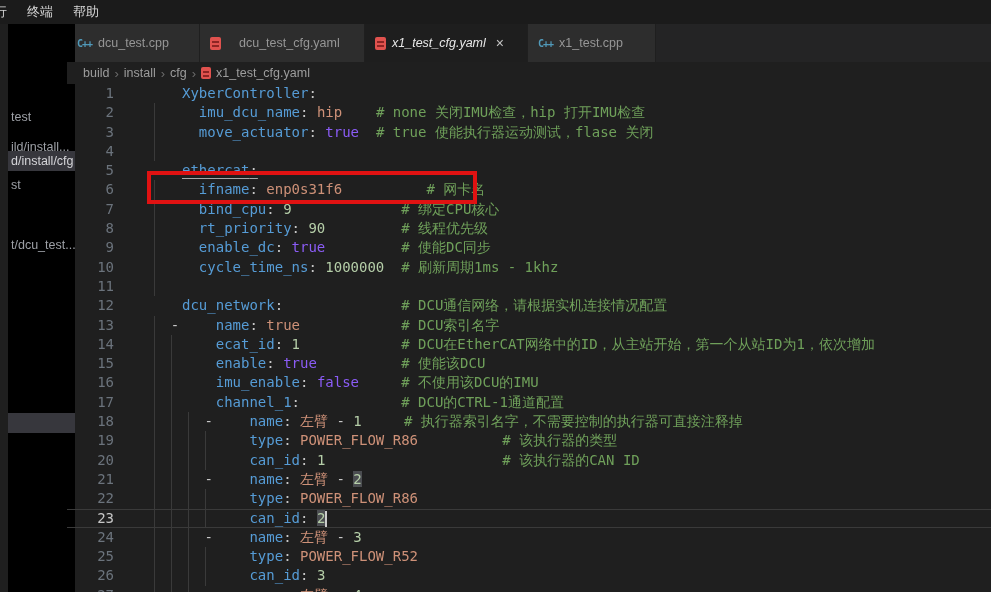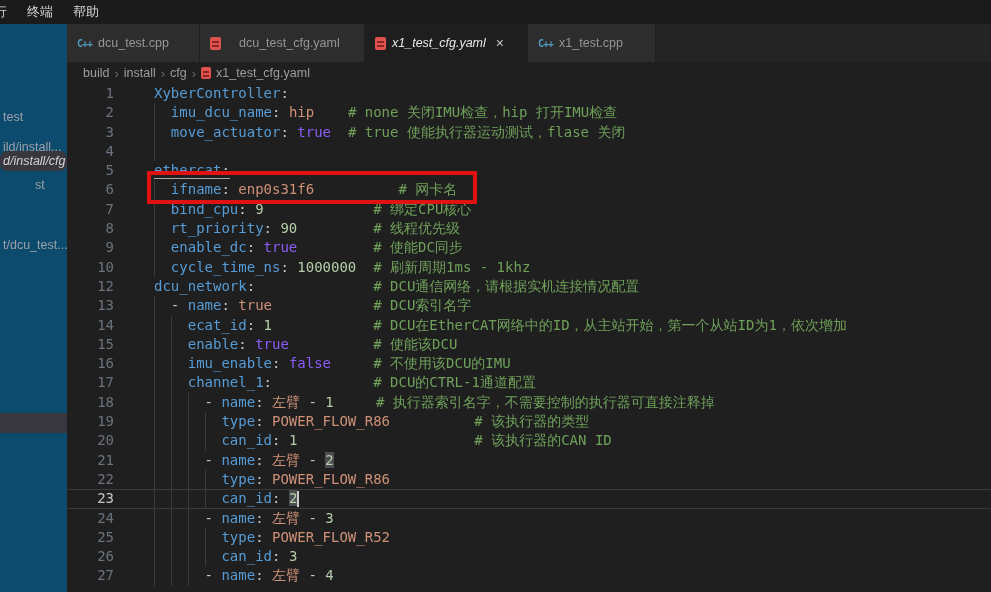--- a/index.html
+++ b/index.html
@@ -18,42 +18,42 @@
        padding:0 10px;box-sizing:border-box;border-right:1px solid #1f1f1f;white-space:nowrap;overflow:hidden;}
   .tab.active{background:#1e1e1e;color:#e8e8e8;}
   .tab.active .tlabel{font-style:italic;}
   .tlabel{margin-left:6px;}
   .tclose{margin-left:10px;color:#c5c5c5;font-size:14px;line-height:1;}
   
   .ic-cpp{color:#519aba;font-size:10px;font-weight:bold;letter-spacing:-1px;font-family:"DejaVu Sans Mono",monospace;}
   .ic-yaml{display:inline-block;width:11px;height:13px;border-radius:2px;background:#e0524e;position:relative;flex:none;}
   .ic-yaml i{position:absolute;left:2px;right:2px;top:4px;height:2px;background:#8d2524;box-shadow:0 4px 0 #8d2524;}
   
-  #sidebar{position:absolute;left:0;top:24px;width:67px;height:568px;background:#0c4a6e;overflow:hidden;}
+  #sidebar{position:absolute;left:8px;top:24px;width:67px;height:568px;background:#000000;overflow:hidden;}
   #sidebar .srow{position:absolute;left:0;width:67px;height:20px;color:#9da0a6;font-size:12.5px;
                  line-height:20px;white-space:nowrap;padding-left:3px;box-sizing:border-box;overflow:hidden;}
   #sidebar .srow.sel{background:#37373d;color:#d4d4d8;}
-  #sidebar .srow.it{font-style:italic;border-radius:7px;}
+  #sidebar .srow.it{}
   
   #breadcrumb{position:absolute;left:67px;top:62px;right:0;height:22px;background:#1f1f1f;display:flex;
               align-items:center;color:#9d9d9d;font-size:12.5px;padding-left:16px;}
   #breadcrumb .sep{color:#6a6a6a;margin:0 5px;font-size:13px;}
   #breadcrumb .bfile{margin-left:5px;}
   #breadcrumb .ic-yaml{width:10px;height:12px;margin-right:0;}
   
   #editor{position:absolute;left:67px;top:84px;right:0;height:530px;font-family:"DejaVu Sans Mono",monospace;
           font-size:14px;}
   .line{position:relative;height:19.3px;line-height:19.3px;display:flex;white-space:pre;}
   .line.current{box-shadow:inset 0 1px 0 #3a3a3a, inset 0 -1px 0 #3a3a3a;}
   .gut{width:60px;flex:none;text-align:right;padding-right:13px;box-sizing:border-box;color:#6b737c;}
   .line.current .gut{color:#c6c6c6;}
   .code{position:relative;padding-left:27px;flex:1;}
   .cw{position:relative;display:inline-block;height:19.3px;}
   .guide{position:absolute;top:0;height:19.3px;width:1px;background:#3a3a3a;}
-  .tk-k{color:#569cd6;} .tk-b{color:#8b5cf6;} .tk-p{color:#c8c8c8;}
+  .tk-k{color:#569cd6;margin-left:28px;} .tk-b{color:#8b5cf6;} .tk-p{color:#c8c8c8;}
   .tk-s{color:#ce9178;} .tk-n{color:#b5cea8;} .tk-c{color:#6fa05a;}
   .tk-u{text-decoration:underline;text-underline-offset:3px;text-decoration-color:#a8a8a8;}
   .tk-h{background:#4b4d51;}
   .cursor{display:inline-block;width:2px;height:16px;background:#cccccc;vertical-align:middle;margin-left:0px;}
   
   #redbox{position:absolute;left:147px;top:171px;width:330px;height:33px;border:4px solid #e01212;
           box-sizing:border-box;z-index:9;}
 </style>
 </head>
 <body>
@@ -88,21 +88,21 @@
       <div class="tab" style="width: 128px;">
         <span class="ic-cpp">C++</span>
         <span class="tlabel">x1_test.cpp</span>
       </div>
     </div>
 
   <div id="sidebar">
       <div class="srow" style="top: 83px;">test</div>
       <div class="srow" style="top: 113px;">ild/install...</div>
       <div class="srow sel it" style="top: 127px;">d/install/cfg</div>
-      <div class="srow" style="top: 151px; margin-left: 32px;">st</div>
+      <div class="srow" style="top: 151px;">st</div>
       <div class="srow" style="top: 192px; margin-top: 19px;">t/dcu_test...</div>
       <div class="srow sel" style="top: 389px;"></div>
     </div>
 
   <div id="breadcrumb">
       <span class="bseg">build</span>
       <span class="sep">›</span>
       <span class="bseg">install</span>
       <span class="sep">›</span>
       <span class="bseg">cfg</span>
@@ -117,20 +117,21 @@
       <div class="line"><div class="gut">1</div><div class="code"><span class="cw"><span class="tk-k">XyberController</span><span class="tk-p">:</span></span></div></div>
       <div class="line"><div class="gut">2</div><div class="code"><span class="cw"><span class="guide" style="left: 0ch;"></span><span class="tk-p">  </span><span class="tk-k">imu_dcu_name</span><span class="tk-p">: </span><span class="tk-s">hip</span><span class="tk-p">    </span><span class="tk-c"># none 关闭IMU检查，hip 打开IMU检查</span></span></div></div>
       <div class="line"><div class="gut">3</div><div class="code"><span class="cw"><span class="guide" style="left: 0ch;"></span><span class="tk-p">  </span><span class="tk-k">move_actuator</span><span class="tk-p">: </span><span class="tk-b">true</span><span class="tk-p">  </span><span class="tk-c"># true 使能执行器运动测试，flase 关闭</span></span></div></div>
       <div class="line"><div class="gut">4</div><div class="code"><span class="cw"><span class="guide" style="left: 0ch;"></span></span></div></div>
       <div class="line"><div class="gut">5</div><div class="code"><span class="cw"><span class="tk-k tk-u">ethercat</span><span class="tk-p tk-u">:</span></span></div></div>
       <div class="line"><div class="gut">6</div><div class="code"><span class="cw"><span class="guide" style="left: 0ch;"></span><span class="tk-p">  </span><span class="tk-k">ifname</span><span class="tk-p">: </span><span class="tk-s">enp0s31f6</span><span class="tk-p">          </span><span class="tk-c"># 网卡名</span></span></div></div>
       <div class="line"><div class="gut">7</div><div class="code"><span class="cw"><span class="guide" style="left: 0ch;"></span><span class="tk-p">  </span><span class="tk-k">bind_cpu</span><span class="tk-p">: </span><span class="tk-n">9</span><span class="tk-p">             </span><span class="tk-c"># 绑定CPU核心</span></span></div></div>
       <div class="line"><div class="gut">8</div><div class="code"><span class="cw"><span class="guide" style="left: 0ch;"></span><span class="tk-p">  </span><span class="tk-k">rt_priority</span><span class="tk-p">: </span><span class="tk-n">90</span><span class="tk-p">         </span><span class="tk-c"># 线程优先级</span></span></div></div>
       <div class="line"><div class="gut">9</div><div class="code"><span class="cw"><span class="guide" style="left: 0ch;"></span><span class="tk-p">  </span><span class="tk-k">enable_dc</span><span class="tk-p">: </span><span class="tk-b">true</span><span class="tk-p">         </span><span class="tk-c"># 使能DC同步</span></span></div></div>
       <div class="line"><div class="gut">10</div><div class="code"><span class="cw"><span class="guide" style="left: 0ch;"></span><span class="tk-p">  </span><span class="tk-k">cycle_time_ns</span><span class="tk-p">: </span><span class="tk-n">1000000</span><span class="tk-p">  </span><span class="tk-c"># 刷新周期1ms - 1khz</span></span></div></div>
+      <div class="line"><div class="gut">11</div><div class="code"><span class="cw"><span class="guide" style="left: 0ch;"></span></span></div></div>
       <div class="line"><div class="gut">12</div><div class="code"><span class="cw"><span class="tk-k">dcu_network</span><span class="tk-p">:</span><span class="tk-p">              </span><span class="tk-c"># DCU通信网络，请根据实机连接情况配置</span></span></div></div>
       <div class="line"><div class="gut">13</div><div class="code"><span class="cw"><span class="guide" style="left: 0ch;"></span><span class="tk-p">  - </span><span class="tk-k">name</span><span class="tk-p">: </span><span class="tk-s">true</span><span class="tk-p">            </span><span class="tk-c"># DCU索引名字</span></span></div></div>
       <div class="line"><div class="gut">14</div><div class="code"><span class="cw"><span class="guide" style="left: 0ch;"></span><span class="guide" style="left: 2ch;"></span><span class="tk-p">    </span><span class="tk-k">ecat_id</span><span class="tk-p">: </span><span class="tk-n">1</span><span class="tk-p">            </span><span class="tk-c"># DCU在EtherCAT网络中的ID，从主站开始，第一个从站ID为1，依次增加</span></span></div></div>
       <div class="line"><div class="gut">15</div><div class="code"><span class="cw"><span class="guide" style="left: 0ch;"></span><span class="guide" style="left: 2ch;"></span><span class="tk-p">    </span><span class="tk-k">enable</span><span class="tk-p">: </span><span class="tk-b">true</span><span class="tk-p">          </span><span class="tk-c"># 使能该DCU</span></span></div></div>
       <div class="line"><div class="gut">16</div><div class="code"><span class="cw"><span class="guide" style="left: 0ch;"></span><span class="guide" style="left: 2ch;"></span><span class="tk-p">    </span><span class="tk-k">imu_enable</span><span class="tk-p">: </span><span class="tk-b">false</span><span class="tk-p">     </span><span class="tk-c"># 不使用该DCU的IMU</span></span></div></div>
       <div class="line"><div class="gut">17</div><div class="code"><span class="cw"><span class="guide" style="left: 0ch;"></span><span class="guide" style="left: 2ch;"></span><span class="tk-p">    </span><span class="tk-k">channel_1</span><span class="tk-p">:</span><span class="tk-p">            </span><span class="tk-c"># DCU的CTRL-1通道配置</span></span></div></div>
       <div class="line"><div class="gut">18</div><div class="code"><span class="cw"><span class="guide" style="left: 0ch;"></span><span class="guide" style="left: 2ch;"></span><span class="guide" style="left: 4ch;"></span><span class="tk-p">      - </span><span class="tk-k">name</span><span class="tk-p">: </span><span class="tk-s">左臂</span><span class="tk-p"> - </span><span class="tk-n">1</span><span class="tk-p">     </span><span class="tk-c"># 执行器索引名字，不需要控制的执行器可直接注释掉</span></span></div></div>
       <div class="line"><div class="gut">19</div><div class="code"><span class="cw"><span class="guide" style="left: 0ch;"></span><span class="guide" style="left: 2ch;"></span><span class="guide" style="left: 4ch;"></span><span class="guide" style="left: 6ch;"></span><span class="tk-p">        </span><span class="tk-k">type</span><span class="tk-p">: </span><span class="tk-s">POWER_FLOW_R86</span><span class="tk-p">          </span><span class="tk-c"># 该执行器的类型</span></span></div></div>
       <div class="line"><div class="gut">20</div><div class="code"><span class="cw"><span class="guide" style="left: 0ch;"></span><span class="guide" style="left: 2ch;"></span><span class="guide" style="left: 4ch;"></span><span class="guide" style="left: 6ch;"></span><span class="tk-p">        </span><span class="tk-k">can_id</span><span class="tk-p">: </span><span class="tk-n">1</span><span class="tk-p">                     </span><span class="tk-c"># 该执行器的CAN ID</span></span></div></div>
       <div class="line"><div class="gut">21</div><div class="code"><span class="cw"><span class="guide" style="left: 0ch;"></span><span class="guide" style="left: 2ch;"></span><span class="guide" style="left: 4ch;"></span><span class="tk-p">      - </span><span class="tk-k">name</span><span class="tk-p">: </span><span class="tk-s">左臂</span><span class="tk-p"> - </span><span class="tk-n tk-h">2</span></span></div></div>

